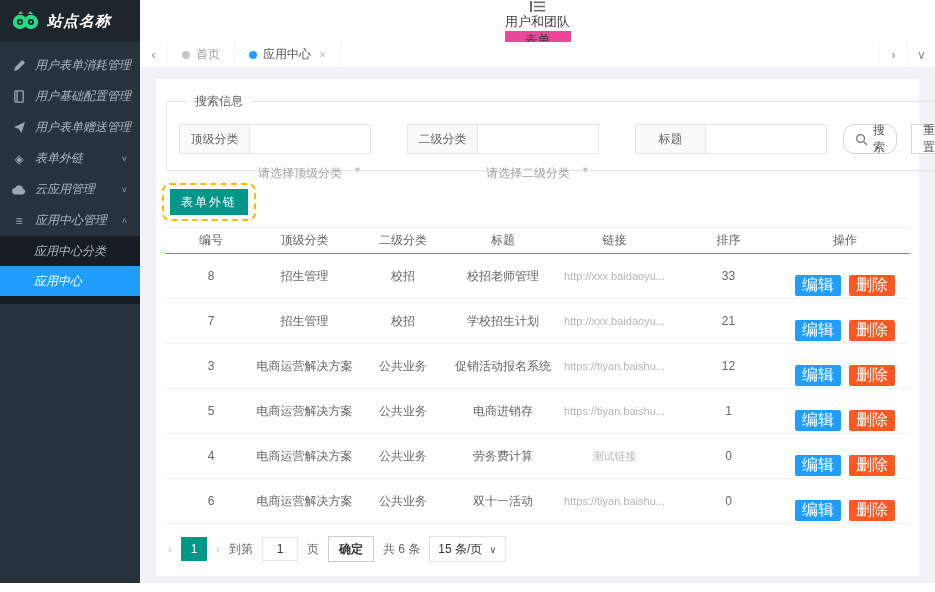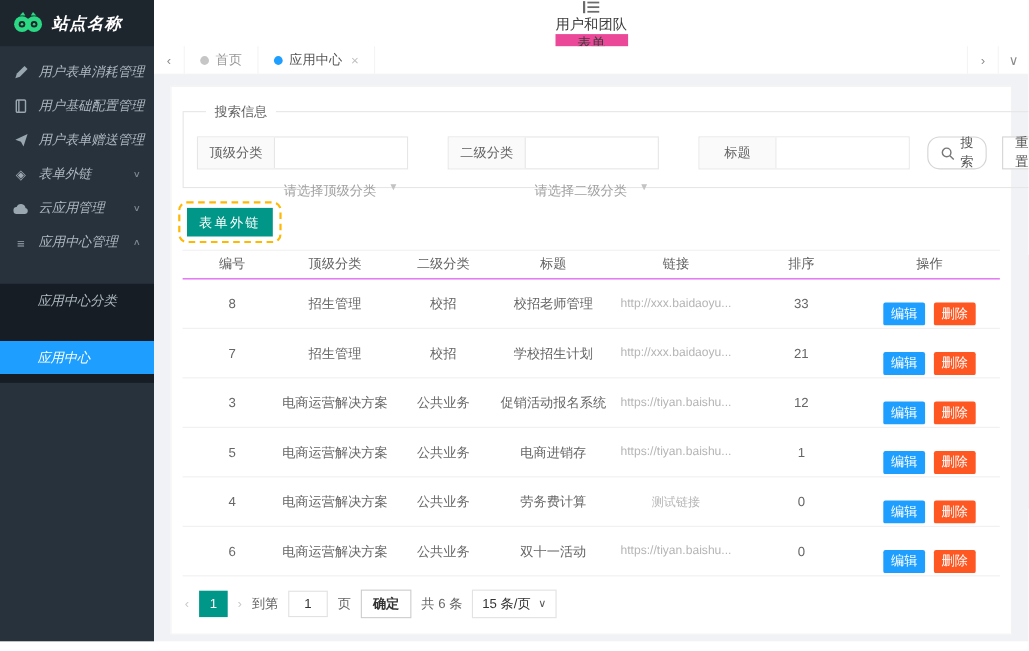--- a/index.html
+++ b/index.html
@@ -10,21 +10,21 @@
   
   .sidebar { position:absolute; left:0; top:0; bottom:0; width:140px; background:#28323C;font-style:italic; }
   .logo-bar { height:42px; background:#1D252D; display:flex; align-items:center; padding-left:12px; gap:8px; }
   .logo-title { color:#fff; font-weight:bold; font-size:15px; letter-spacing:1px; }
   .menu { padding-top:8px; }
   .menu-item { height:31px; display:flex; align-items:center; padding:0 12px; color:#AFB9C2; font-size:12px; gap:9px; cursor:pointer; }
   .menu-item .mi-icon { width:14px; display:flex; justify-content:center; color:#9AA6B0; font-size:12px; flex:none; }
   .menu-item .mi-label { flex:1; white-space:nowrap; }
   .menu-item .chev { color:#7E8A94; font-size:10px; transform:scaleY(.8); }
   .submenu { background:#161D24; }
-  .submenu-item { height:30px; display:flex; align-items:center; padding-left:34px; color:#AFB9C2; font-size:12px; cursor:pointer;margin-top:22px; }
+  .submenu-item { height:30px; display:flex; align-items:center; padding-left:34px; color:#AFB9C2; font-size:12px; cursor:pointer; }
   .submenu-item.active { background:#1E9FFF; color:#fff; }
   .submenu-pad { height:8px; }
 
   
   .topbar { position:absolute; left:140px; top:0; right:0; height:42px; background:#fff; display:flex; align-items:center;flex-direction:column; }
   .hamburger { padding:0 22px 0 22px; color:#6b6b6b; display:flex; align-items:center; }
   .nav-item { height:42px; display:flex; align-items:center; padding:0 20px; font-size:13px; color:#3d3d3d; cursor:pointer; }
   .nav-item.active { background:#ec4899; }
   .topbar-right { margin-left:auto; display:flex; align-items:center; gap:27px; padding-right:22px; color:#8d8d8d; }
   .top-icon { display:flex; align-items:center; color:#8d8d8d; cursor:pointer; }
@@ -65,21 +65,21 @@
   .annot-add { inset:-6px -8px; }
   .annot-ops { inset:-8px -13px; border-radius:10px; }
 
   .table { margin-top:12px; font-size:12px; color:#666; border-top:1px solid #f0f0f0; }
   .thead { display:flex; align-items:center; height:26px; border-bottom:1px solid #d946ef; color:#5f5f5f; }
   .tr { display:flex; align-items:center; height:45px; border-bottom:1px solid #f0f0f0; }
   .th,.td { text-align:center; overflow:hidden; white-space:nowrap; }
   .c1{width:90px;} .c2{width:97px;} .c3{width:100px;} .c4{width:100px;} .c5{width:123px;text-align:center;} .c6{width:105px;} .c7{width:128px;}
   .link-cell { color:#b5b5b5; font-size:11px; filter:blur(.6px); }
   .ops { display:flex; justify-content:center; gap:8px; position:relative; }
-  .btn-mini { border:none; color:#fff; font-size:12px; height:21px; padding:0 7px; border-radius:2px; cursor:pointer;margin-top:18px; }
+  .btn-mini { border:none; color:#fff; font-size:16px; height:21px; padding:0 7px; border-radius:2px; cursor:pointer;margin-top:18px; }
   .btn-edit { background:#1E9FFF; }
   .btn-del { background:#FF5722; }
 
   .pager { display:flex; align-items:center; margin:12px 0 6px 2px; font-size:12px; color:#666; gap:9px; }
   .pg-arrow { color:#c9c9c9; font-size:12px; cursor:pointer; }
   .pg-cur { width:26px; height:24px; background:#009688; color:#fff; display:flex; align-items:center; justify-content:center; }
   .pg-input { width:36px; height:24px; border:1px solid #e2e2e2; text-align:center; font-size:12px; color:#333; outline:none; }
   .pg-btn { height:26px; padding:0 10px; border:1px solid #ccc; background:#fff; font-size:12px; font-weight:bold; color:#333; cursor:pointer; }
   .pg-total { color:#666; }
   .pg-select { height:26px; border:1px solid #e2e2e2; display:flex; align-items:center; gap:7px; padding:0 8px; cursor:pointer; color:#333; }

